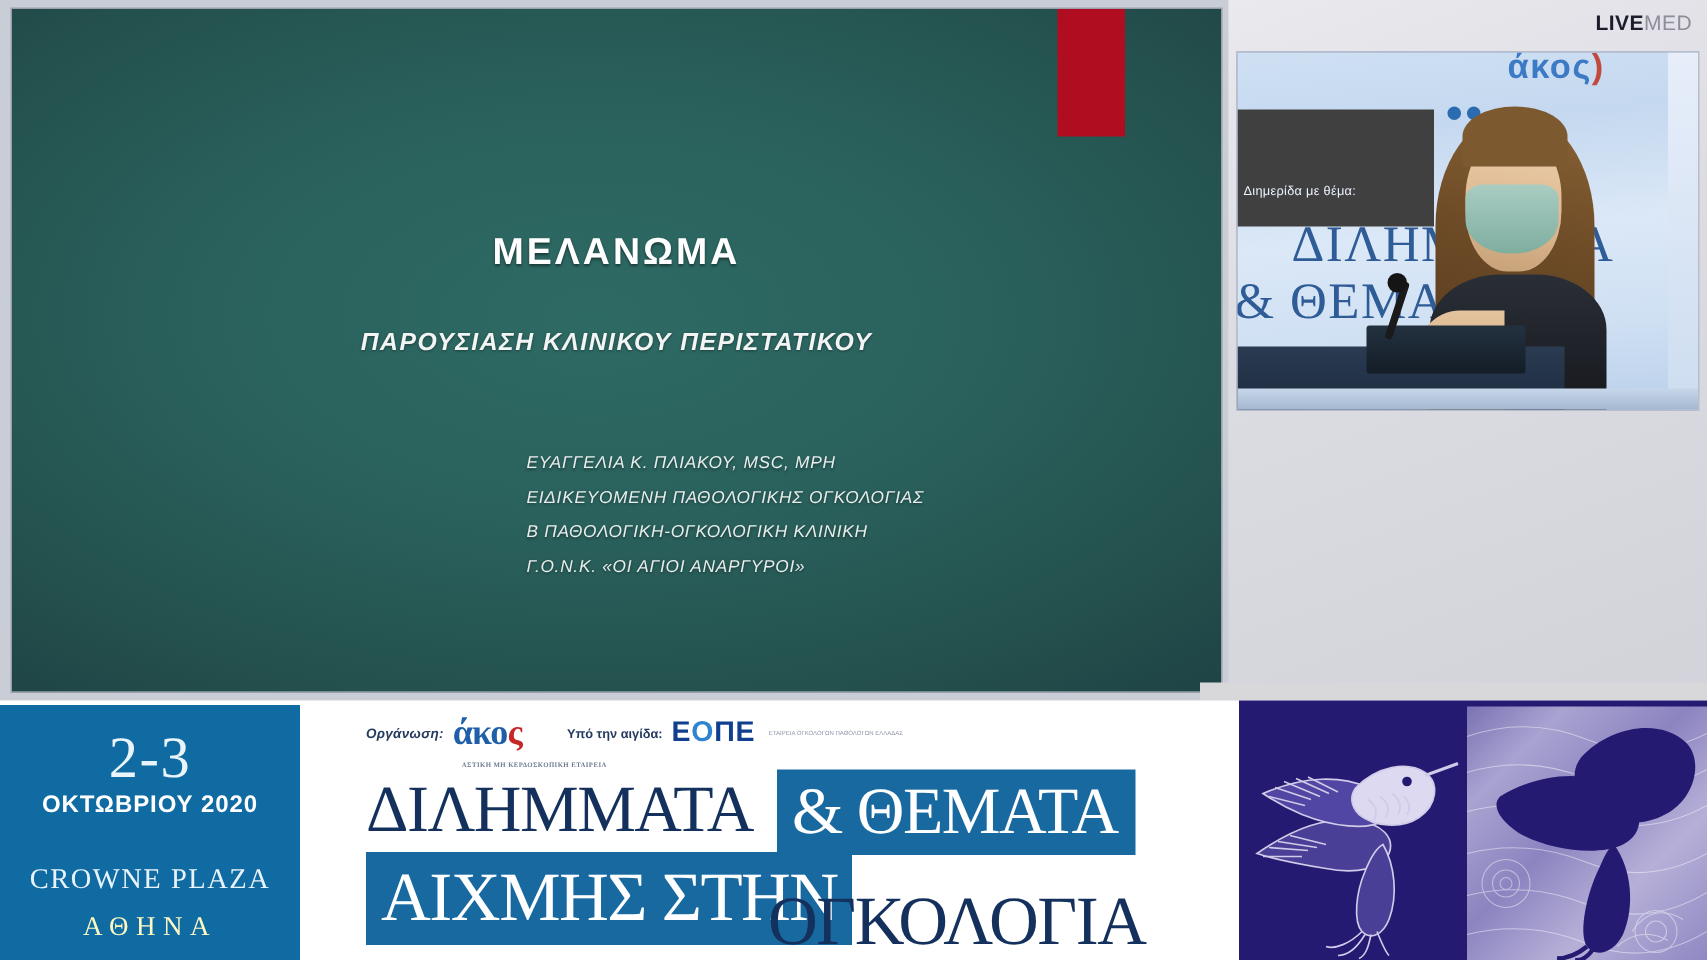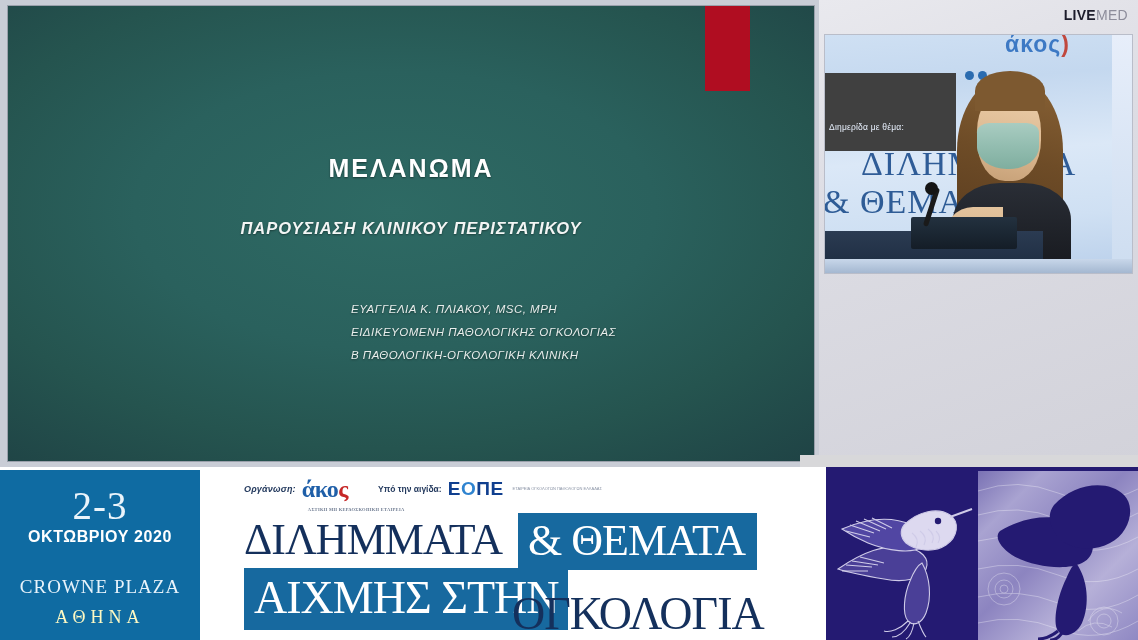--- a/index.html
+++ b/index.html
@@ -128,20 +128,21 @@
 
   <div class="slide-frame">
     <div class="slide">
       <div class="slide-red"></div>
       <div class="slide-title">ΜΕΛΑΝΩΜΑ</div>
       <div class="slide-sub">ΠΑΡΟΥΣΙΑΣΗ ΚΛΙΝΙΚΟΥ ΠΕΡΙΣΤΑΤΙΚΟΥ</div>
       <div class="slide-auth">
         <div>ΕΥΑΓΓΕΛΙΑ Κ. ΠΛΙΑΚΟΥ, MSC, MPH</div>
         <div>ΕΙΔΙΚΕΥΟΜΕΝΗ ΠΑΘΟΛΟΓΙΚΗΣ ΟΓΚΟΛΟΓΙΑΣ</div>
         <div>Β ΠΑΘΟΛΟΓΙΚΗ-ΟΓΚΟΛΟΓΙΚΗ ΚΛΙΝΙΚΗ</div>
+        <div>Γ.Ο.Ν.Κ. «ΟΙ ΑΓΙΟΙ ΑΝΑΡΓΥΡΟΙ»</div>
       </div>
     </div>
   </div>
 
   <div class="right-col">
     <div class="brand">
       <span class="b1">LIVE</span><span class="b2">MED</span>
     </div>
 
     <div class="video">

